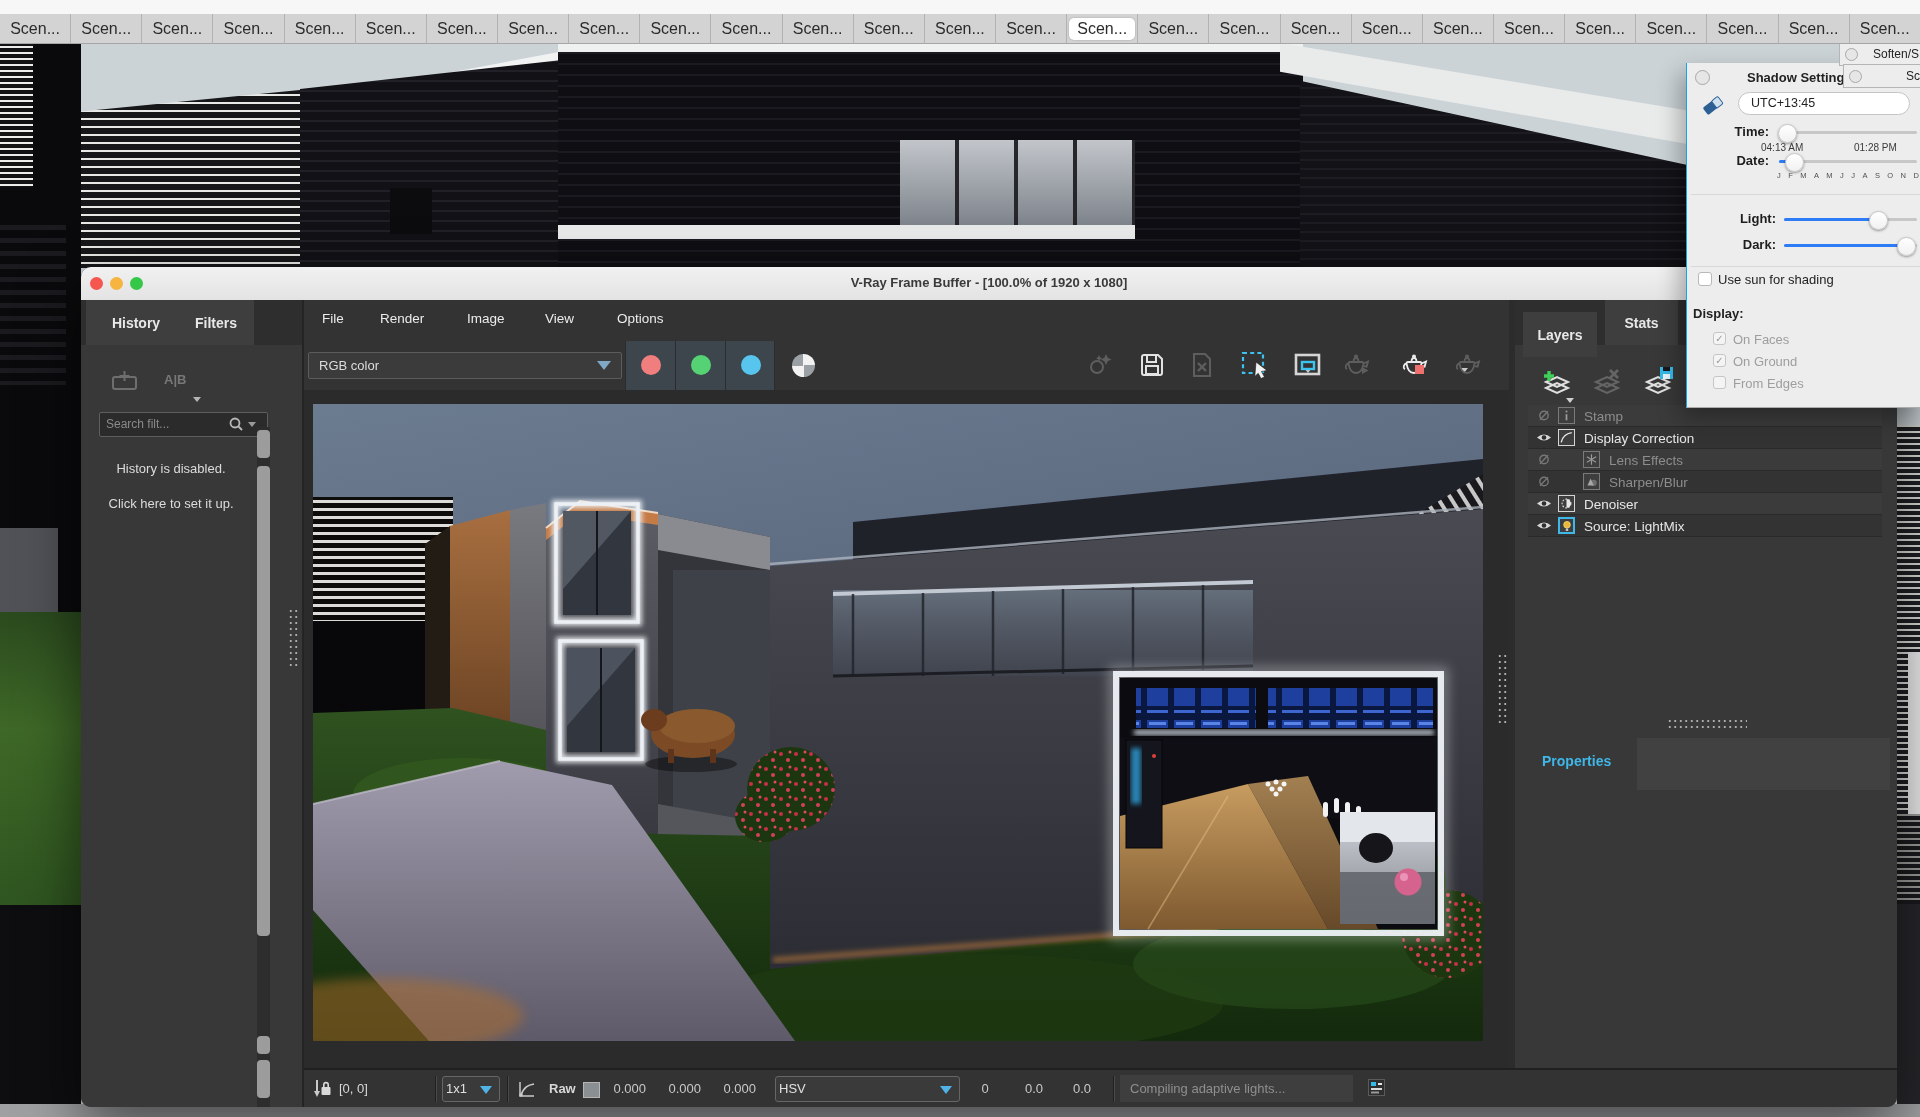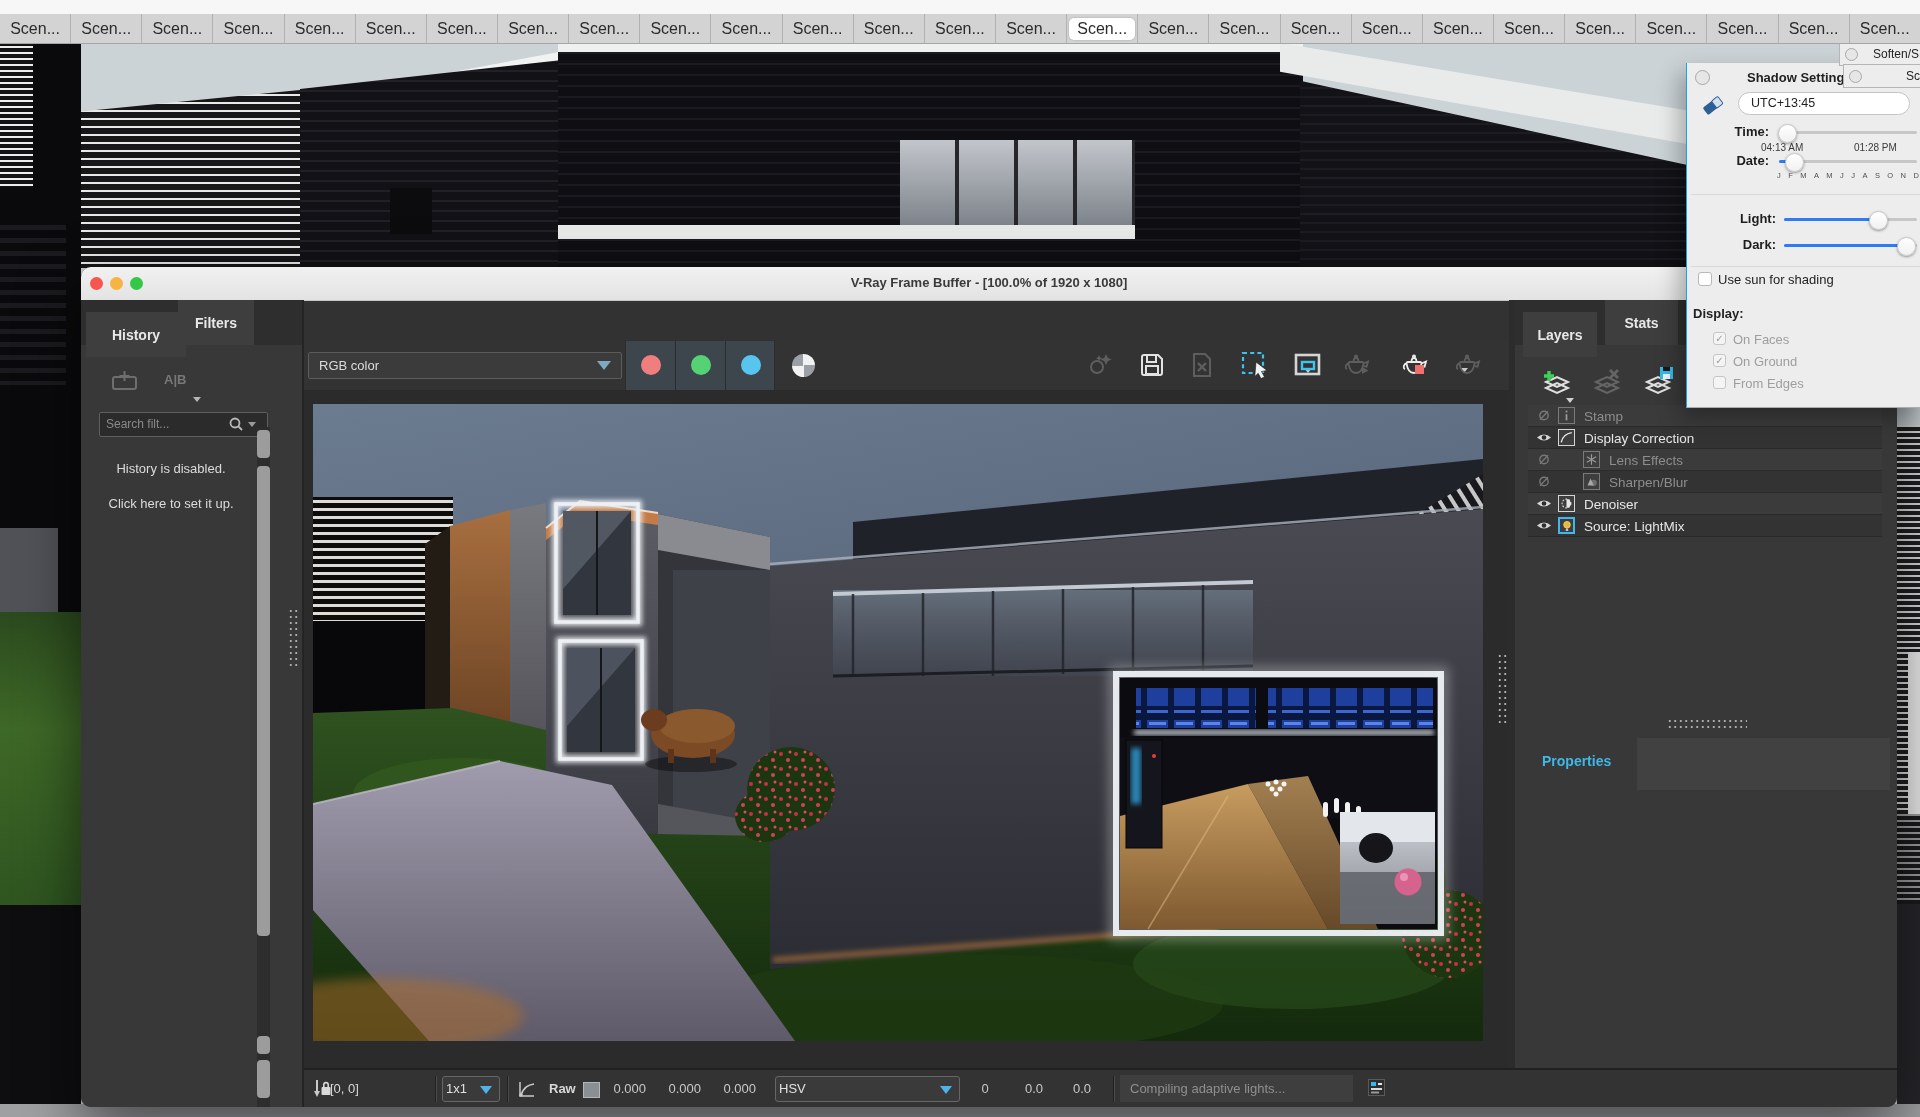--- a/index.html
+++ b/index.html
@@ -215,21 +215,21 @@
   <div class="abs" id="vfb">
     <div class="abs" id="vfb-titlebar">
       <div class="abs traffic" style="left:8.5px;background:var(--traffic-red);"></div>
       <div class="abs traffic" style="left:28.5px;background:var(--traffic-yellow);"></div>
       <div class="abs traffic" style="left:48.5px;background:var(--traffic-green);"></div>
       <div class="abs" id="vfb-title">V-Ray Frame Buffer - [100.0% of 1920 x 1080]</div>
     </div>
 
     <div class="abs dk-panel" style="left:0;top:33px;width:221px;height:807px;"></div>
     <div class="abs" style="left:0;top:33px;width:221px;height:45px;background:#2E2E2E;"></div>
-    <div class="abs tab-cell accent" style="left:5px;top:33px;width:100px;height:45px;margin-top:12px;">History</div>
+    <div class="abs tab-cell accent" style="left:5px;top:33px;width:100px;height:45px;">History</div>
     <div class="abs tab-cell" style="left:97px;top:33px;width:76px;height:45px;">Filters</div>
     <div class="abs" style="left:30px;top:103px;">
       <svg width="27" height="21" viewBox="0 0 27 21">
           <rect x="2" y="7" width="23" height="12" rx="2" fill="none" stroke="#6E6E6E" stroke-width="2"></rect>
           <line x1="13.5" y1="1" x2="13.5" y2="11" stroke="#6E6E6E" stroke-width="2"></line>
           <line x1="8.5" y1="6" x2="18.5" y2="6" stroke="#6E6E6E" stroke-width="2"></line>
         </svg>
     </div>
     <div class="abs" style="left:83px;top:105px;font-size:13px;font-weight:bold;color:#777;">A|B</div>
     <div class="abs tri-sm" style="left:112px;top:130px;"></div>
@@ -246,20 +246,27 @@
     <div class="abs empty-msg" style="left:0;top:193px;">History is disabled.</div>
     <div class="abs empty-msg" style="left:0;top:228px;">Click here to set it up.</div>
     <div class="abs" style="left:176px;top:160px;width:13px;height:680px;background:#2D2D2D;"></div>
     <div class="abs scroll-thumb" style="top:163px;height:28px;"></div>
     <div class="abs scroll-thumb" style="top:199px;height:470px;"></div>
     <div class="abs scroll-thumb" style="top:769px;height:18px;"></div>
     <div class="abs scroll-thumb" style="top:793px;height:38px;"></div>
     <div class="abs" style="left:221px;top:33px;width:2px;height:807px;background:#242424;"></div>
     <div class="abs dots" style="left:207px;top:341px;width:11px;height:60px;"></div>
 
+    <div class="abs" id="vfb-menubar">
+        <span class="menu-item" style="left: 18px;">File</span>
+        <span class="menu-item" style="left: 76px;">Render</span>
+        <span class="menu-item" style="left: 163px;">Image</span>
+        <span class="menu-item" style="left: 241px;">View</span>
+        <span class="menu-item" style="left: 313px;">Options</span>
+      </div>
 
     <div class="abs" id="vfb-toolbar">
       <div class="abs" id="rgb-select">
         <span class="lbl">RGB color</span>
         <span class="abs tri-down" style="right:10px;top:8px;"></span>
       </div>
       <div class="abs ch-cell" style="left:321px;">
           <span class="ch-dot" style="background: rgb(240, 126, 126);"></span>
         </div>
       <div class="abs ch-cell" style="left:371px;">
@@ -534,21 +541,21 @@
 
     <div class="abs" id="statusbar">
       <span class="abs" style="left:9px;top:8px;">
         <svg width="18" height="21" viewBox="0 0 18 21">
             <line x1="4" y1="2" x2="4" y2="14" stroke="#C9C9C9" stroke-width="2"></line>
             <polygon points="1,13 7,13 4,19" fill="#C9C9C9"></polygon>
             <rect x="8.5" y="9" width="9" height="8" rx="1" fill="#D9D9D9"></rect>
             <path d="M10.8 9 v-2.2 a2.2 2.2 0 0 1 4.4 0 V9" stroke="#D9D9D9" stroke-width="1.6" fill="none"></path>
           </svg>
       </span>
-      <span class="sb-text" style="left:26px;">[0, 0]</span>
+      <span class="sb-text" style="left:35px;">[0, 0]</span>
       <span class="sb-sep" style="left:131px;"></span>
       <span class="sb-box" style="left:138px;width:58px;">
         <span class="lbl">1x1</span>
         <span class="tri"></span>
       </span>
       <span class="sb-sep" style="left:203px;"></span>
       <span class="abs" style="left:213px;top:9px;">
         <svg width="20" height="20" viewBox="0 0 20 20">
             <polyline points="3,3 3,17 17,17" stroke="#C9C9C9" stroke-width="1.5" fill="none"></polyline>
             <path d="M4 16 C7 8 11 6 17 5" stroke="#C9C9C9" stroke-width="1.7" fill="none"></path>

